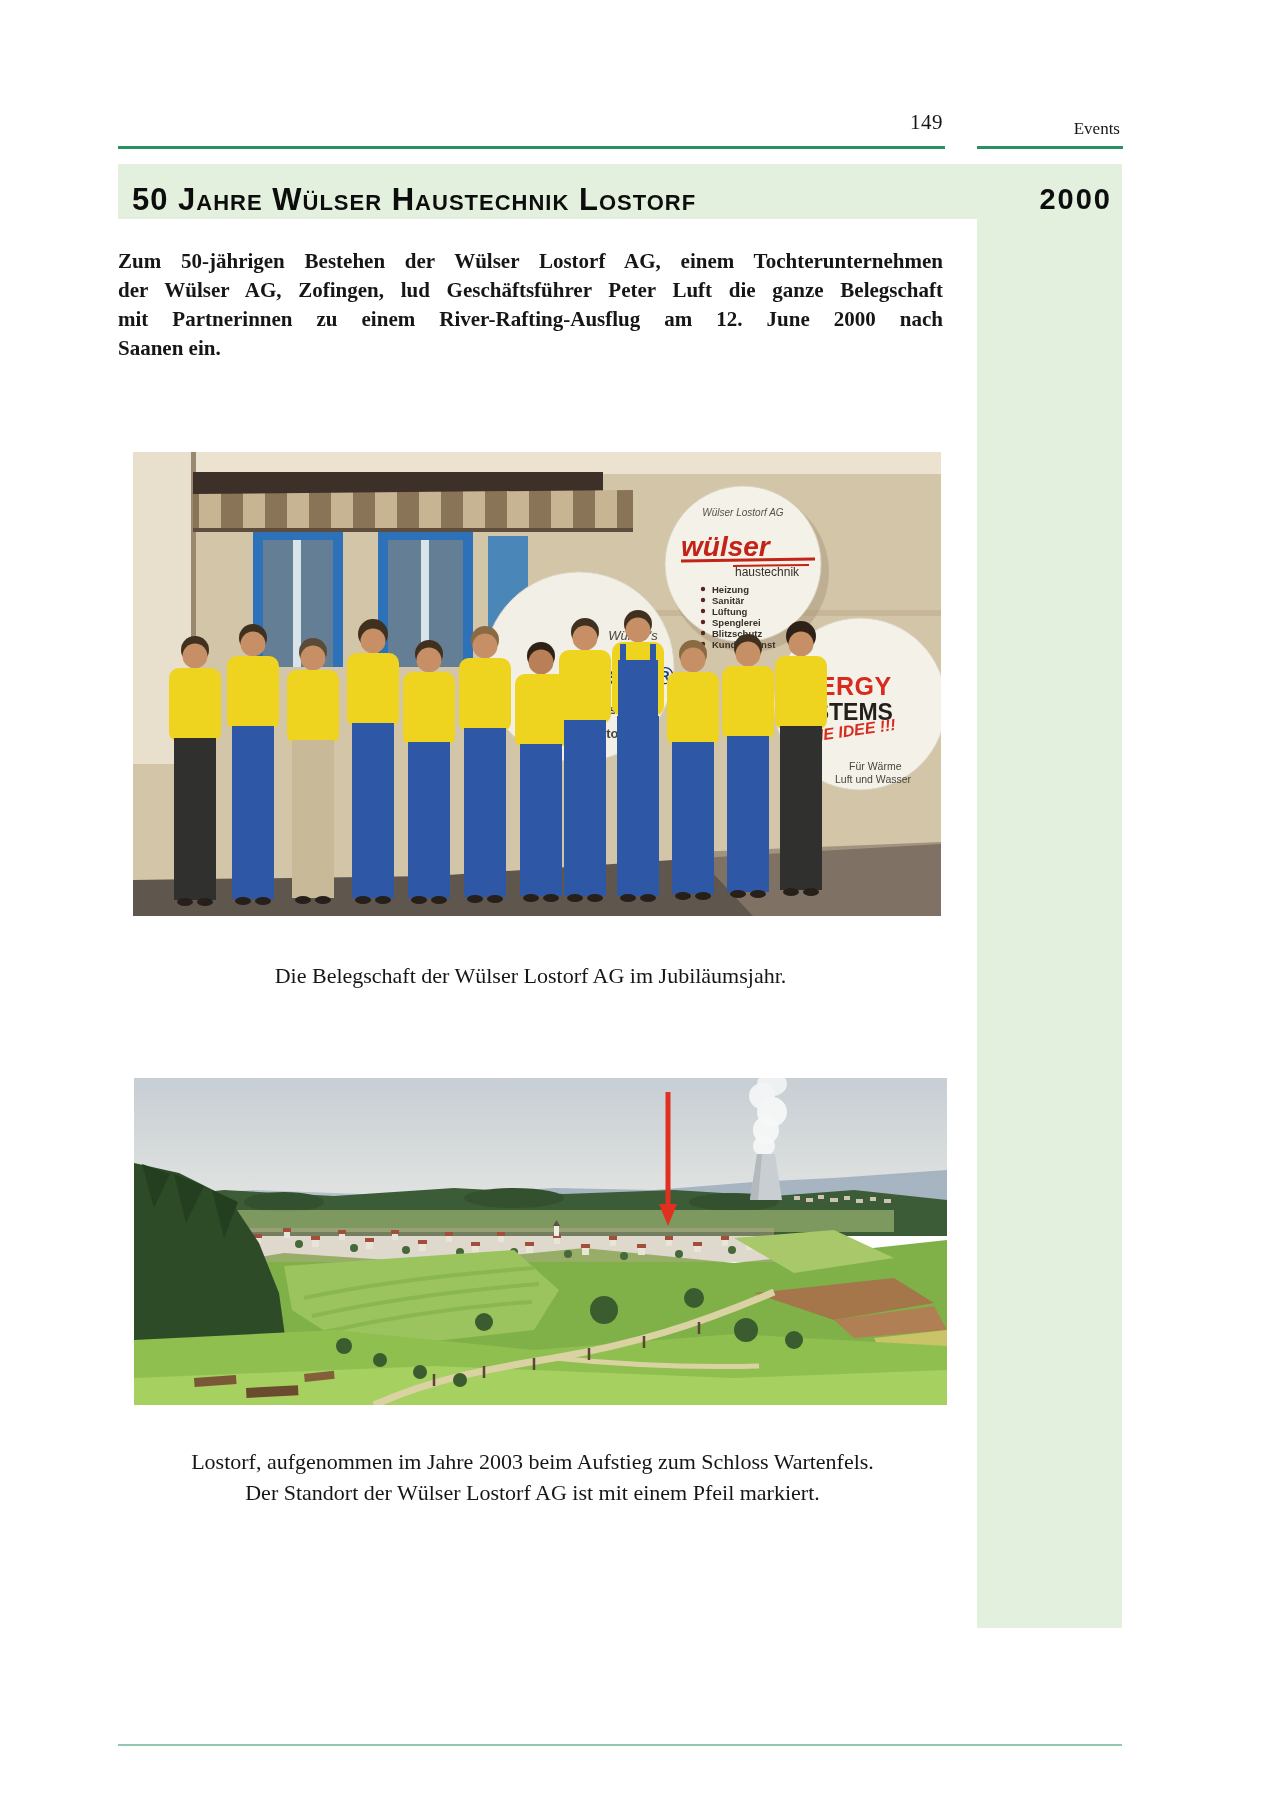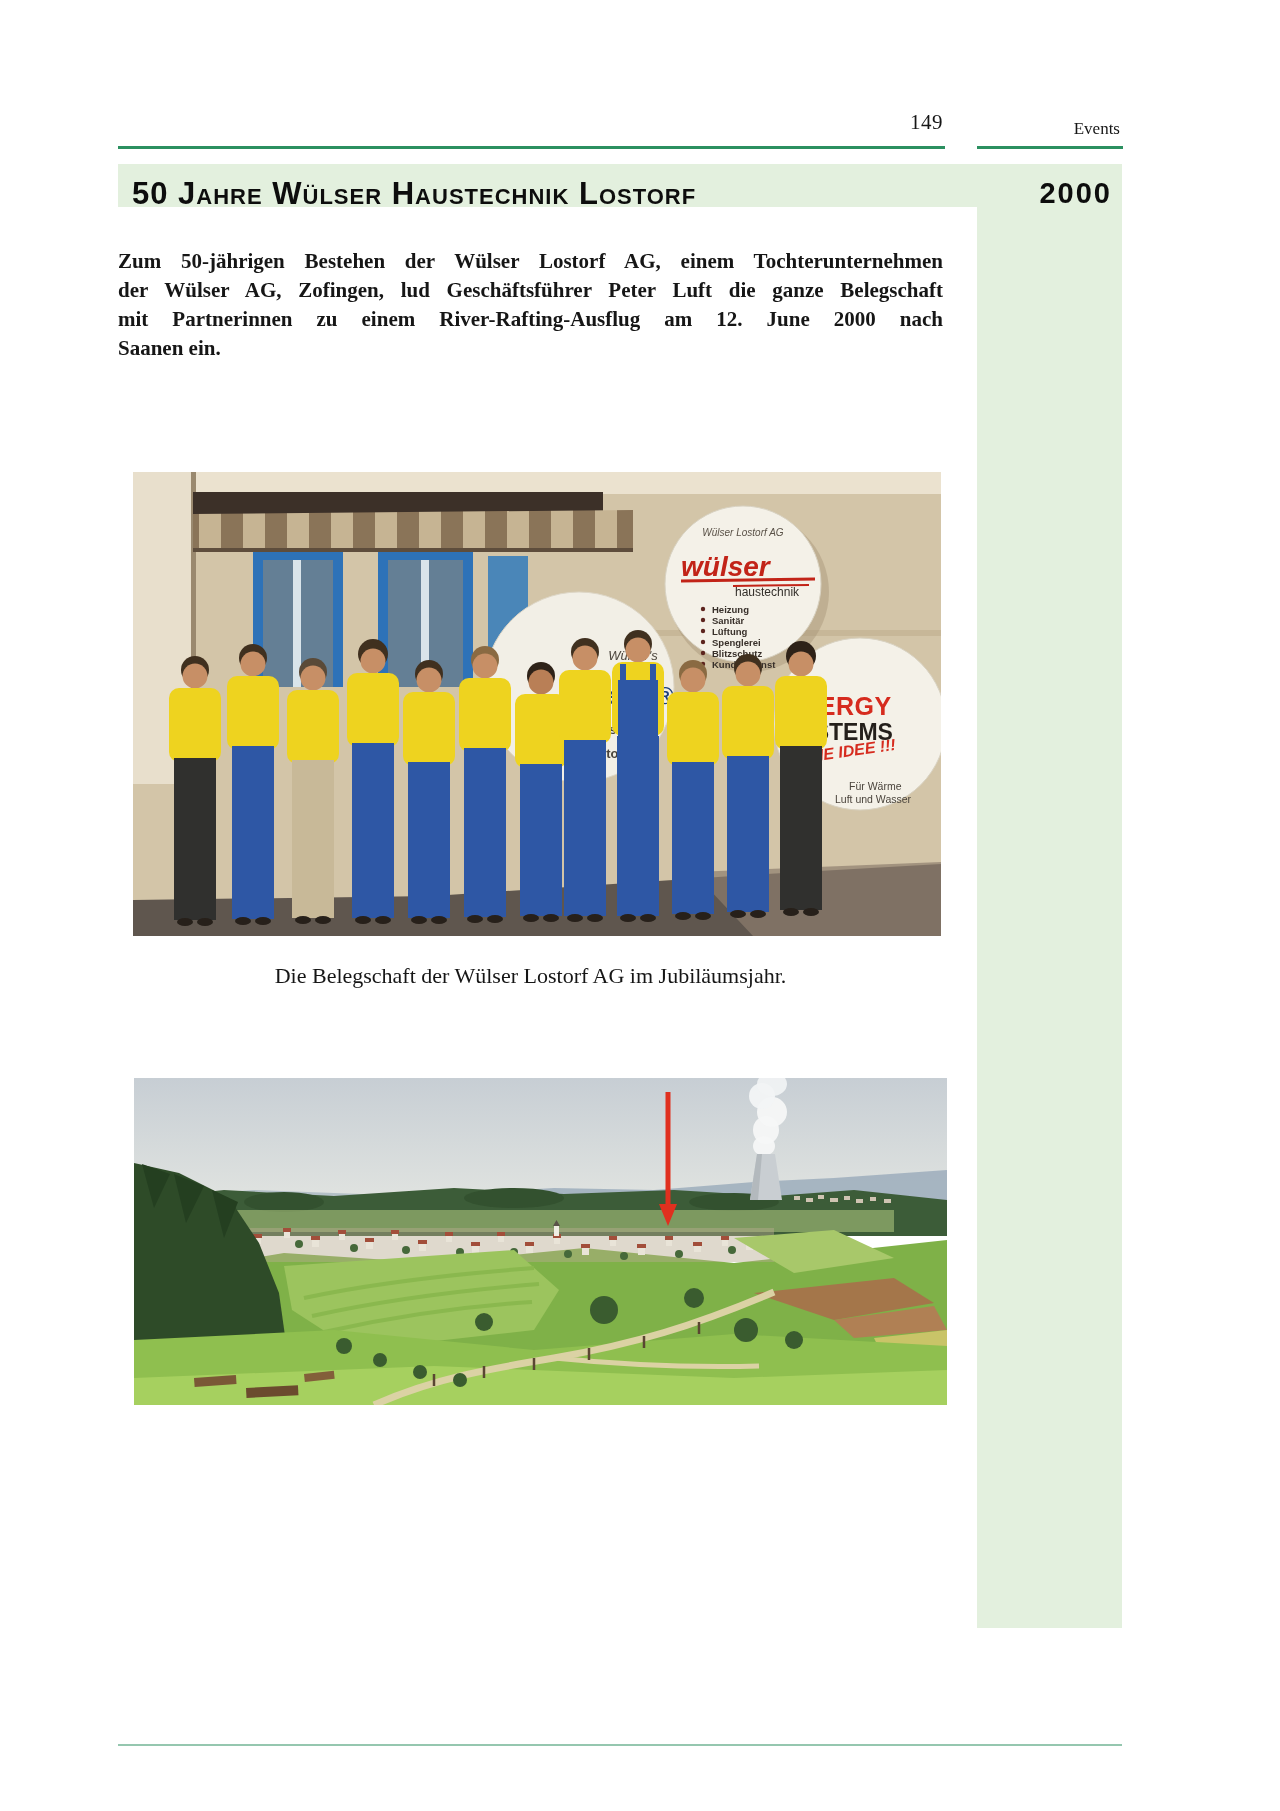--- a/index.html
+++ b/index.html
@@ -10,33 +10,33 @@
   .pageno{position:absolute;left:118px;top:110px;width:825px;text-align:right;
           font-weight:normal;font-size:21px;letter-spacing:.5px;}
   .section-label{position:absolute;left:977px;top:119px;width:143px;text-align:right;font-size:17px;}
   .rule{position:absolute;height:3px;background:#2b9060;}
   .rule-main{left:118px;top:146px;width:827px;}
   .rule-events{left:977px;top:146px;width:146px;}
   .rule-footer{left:118px;top:1744px;width:1004px;height:2px;opacity:.5;}
 
   
   .sideband{position:absolute;left:977px;top:164px;width:145px;height:1464px;background:#e3f0de;}
-  .banner{position:absolute;left:118px;top:164px;width:1004px;height:43px;background:#e3f0de;
+  .banner{position:absolute;left:118px;top:164px;width:1004px;height:55px;background:#e3f0de;
           display:flex;align-items:center;justify-content:space-between;
           font-family:"Liberation Sans", sans-serif;font-variant:small-caps;
           font-weight:700;color:#0d0d0d;box-sizing:border-box;padding:16px 10px 0 14px;}
   .banner-title{font-size:31px;letter-spacing:1px;}
   .banner-year{font-size:29px;letter-spacing:2px;}
 
   
   .intro{position:absolute;left:118px;top:247px;width:825px;font-size:21px;line-height:29px;font-weight:bold;}
   .intro .jline{text-align:justify;text-align-last:justify;}
 
   
-  .photo1{position:absolute;left:133px;top:472px;width:808px;height:557px;}
+  .photo1{position:absolute;left:133px;top:452px;width:808px;height:557px;}
   .photo2{position:absolute;left:134px;top:1078px;width:813px;height:327px;}
   svg{display:block;}
 
   
   .caption1{position:absolute;left:118px;top:963px;width:825px;text-align:center;font-size:22px;}
   .caption2{position:absolute;left:118px;top:1446px;width:829px;text-align:center;
             font-size:22px;line-height:31px;}
 </style>
 </head>
 <body>
@@ -397,16 +397,20 @@
       <rect x="170" y="296" width="30" height="8" fill="#835f3a" transform="rotate(-6 170 296)"></rect>
     </g>
 
     <g>
       <line x1="534" y1="14" x2="534" y2="130" stroke="#e0301f" stroke-width="5"></line>
       <polygon points="534,148 525,126 543,126" fill="#e0301f"></polygon>
     </g>
   </svg>
   </div>
 
+  <div class="caption2">
+    <div>Lostorf, aufgenommen im Jahre 2003 beim Aufstieg zum Schloss Wartenfels.</div>
+    <div>Der Standort der Wülser Lostorf AG ist mit einem Pfeil markiert.</div>
+  </div>
 
   <div class="rule rule-footer"></div>
 
 </div>
 
 </body></html>

